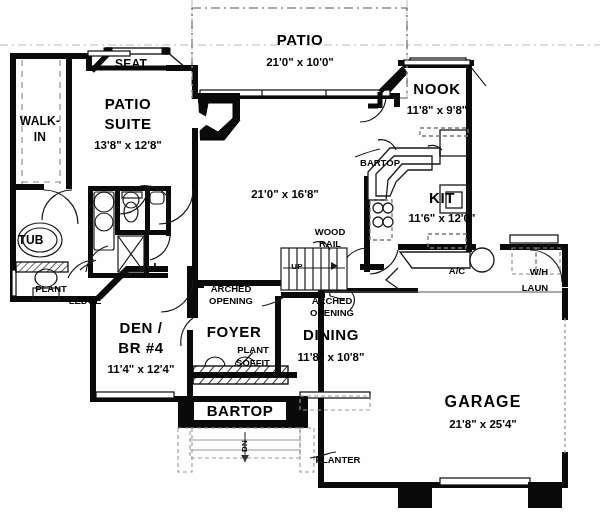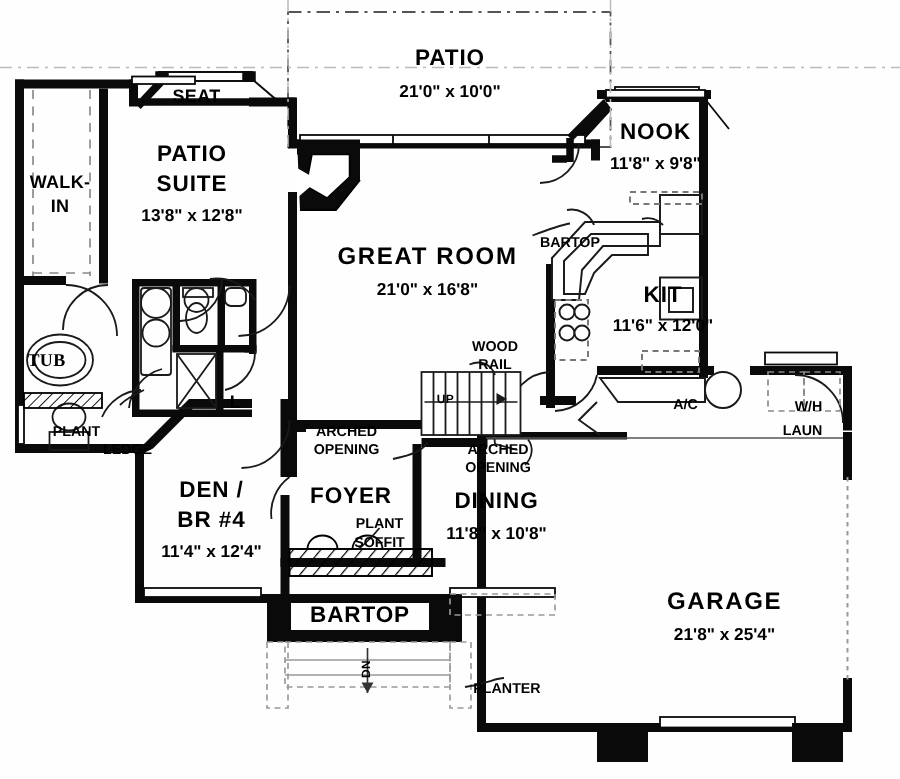--- a/index.html
+++ b/index.html
@@ -298,21 +298,20 @@
 <div class="lbl room" style="left:300px;top:40px;">PATIO</div>
 <div class="lbl dim" style="left:300px;top:62px;">21'0" x 10'0"</div>
 
 <div class="lbl room" style="left:437px;top:89px;text-align:right;">NOOK</div>
 <div class="lbl dim" style="left:437px;top:110px;">11'8" x 9'8"</div>
 
 <div class="lbl room" style="left:128px;top:104px;">PATIO</div>
 <div class="lbl room" style="left:128px;top:124px;">SUITE</div>
 <div class="lbl dim" style="left:128px;top:145px;">13'8" x 12'8"</div>
 
-<div class="lbl roomlg" style="left:285px;top:172px;">GREAT  ROOM</div>
 <div class="lbl dim" style="left:285px;top:194px;">21'0" x 16'8"</div>
 
 <div class="lbl room" style="left:442px;top:198px;">KIT</div>
 <div class="lbl dim" style="left:442px;top:218px;">11'6" x 12'0"</div>
 
 <div class="lbl room" style="left:141px;top:328px;">DEN /</div>
 <div class="lbl room" style="left:141px;top:348px;">BR  #4</div>
 <div class="lbl dim" style="left:141px;top:369px;">11'4" x 12'4"</div>
 
 <div class="lbl room" style="left:234px;top:332px;">FOYER</div>
@@ -321,21 +320,21 @@
 <div class="lbl dim" style="left:331px;top:357px;">11'8" x 10'8"</div>
 
 <div class="lbl roomlg" style="left:483px;top:402px;">GARAGE</div>
 <div class="lbl dim" style="left:483px;top:424px;">21'8" x 25'4"</div>
 
 <div class="lbl room" style="left:240px;top:411px;">BARTOP</div>
 
 <div class="lbl med" style="left:40px;top:122px;">WALK-</div>
 <div class="lbl med" style="left:40px;top:138px;">IN</div>
 <div class="lbl med" style="left:131px;top:65px;">SEAT</div>
-<div class="lbl med" style="left:31px;top:241px;font-family:Liberation Serif, serif;">TUB</div>
+<div class="lbl med" style="left:31px;top:241px;">TUB</div>
 <div class="lbl small" style="left:51px;top:289px;">PLANT</div>
 <div class="lbl small" style="left:51px;top:301px;margin-left:34px;">LEDGE</div>
 <div class="lbl med" style="left:157px;top:269px;">L</div>
 <div class="lbl small" style="left:380px;top:163px;">BARTOP</div>
 <div class="lbl small" style="left:330px;top:232px;">WOOD</div>
 <div class="lbl small" style="left:330px;top:244px;">RAIL</div>
 <div class="lbl small" style="left:231px;top:289px;">ARCHED</div>
 <div class="lbl small" style="left:231px;top:301px;">OPENING</div>
 <div class="lbl small" style="left:332px;top:301px;">ARCHED</div>
 <div class="lbl small" style="left:332px;top:313px;">OPENING</div>

